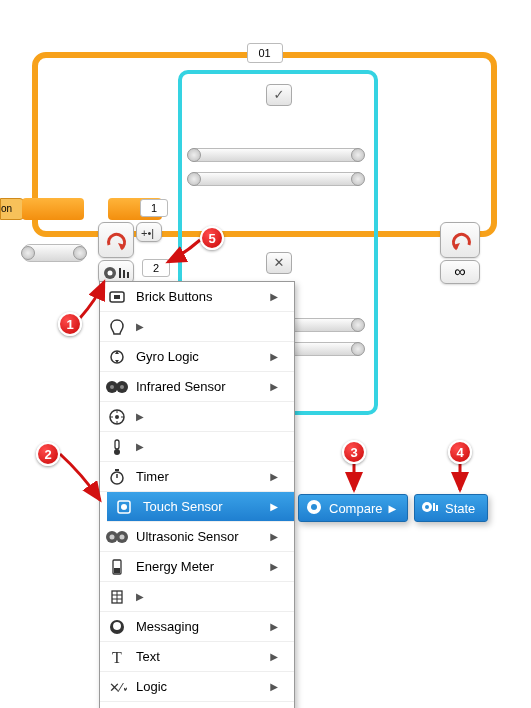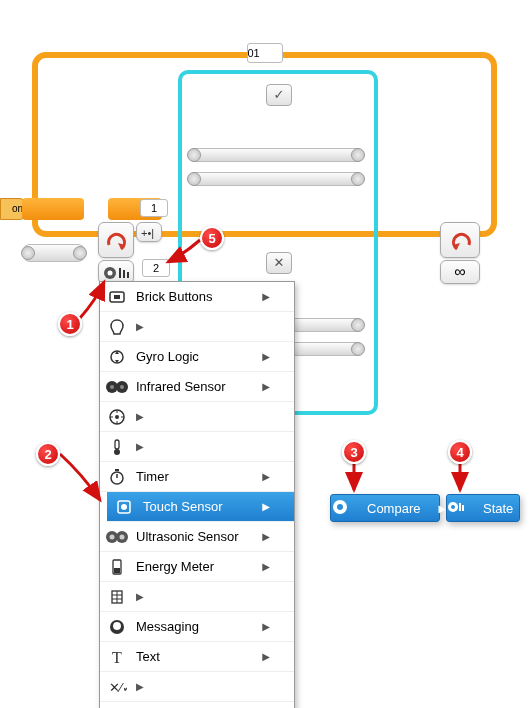--- a/index.html
+++ b/index.html
@@ -22,20 +22,21 @@
       background: linear-gradient(#fff,#fff);
     }
     .outer-loop-tab {
       position: absolute;
       left: 50%; top: -15px;
       transform: translateX(-50%);
       width: 36px; height: 20px;
       background: #fff;
       border: 1px solid #bbb;
       border-radius: 3px;
+      text-align: center;
       line-height: 18px;
       font-size: 11px;
     }
     
     .inner-loop {
       position: absolute;
       left: 178px; top: 70px;
       width: 200px; height: 345px;
       border: 4px solid #35d3e2;
       border-radius: 10px;
@@ -43,21 +44,21 @@
     
     .left-tab {
       position: absolute;
       left: 0; top: 198px;
       width: 24px; height: 22px;
       background: #f7c15a;
       border: 1px solid #d08a1a;
       border-radius: 0 4px 4px 0;
       font-size: 10px;
       line-height: 20px;
-      text-align: right;
+      text-align: left;
     }
     
     .orange-beam {
       position: absolute;
       left: 22px; top: 198px;
       width: 62px; height: 22px;
       background: linear-gradient(#ffb43a,#f38f0e);
       border-radius: 4px;
     }
     .orange-beam2 {
@@ -121,21 +122,21 @@
       left: 99px; top: 281px;
       width: 196px;
       background: #fff;
       border: 1px solid #999;
       box-shadow: 2px 3px 6px rgba(0,0,0,0.25);
     }
     .menu-item {
       display: flex;
       align-items: center;
       height: 30px;
-      padding: 0 24px 0 4px;
+      padding: 0 16px 0 4px;
       border-bottom: 1px solid #eee;
       cursor: pointer;
       position: relative;
     }
     .menu-item:last-child { border-bottom: none; }
     .menu-item.selected {
       background: linear-gradient(#3aa2e8,#1f7fd0);
       color: #fff;
       margin-left: 7px;
     }
@@ -155,25 +156,24 @@
     
     .submenu {
       position: absolute;
       background: linear-gradient(#3aa2e8,#1f7fd0);
       color: #fff;
       border: 1px solid #196aad;
       border-radius: 3px;
       height: 28px;
       display: flex;
       align-items: center;
-      padding: 0 8px 0 0;
+      padding: 0 8px 0 6px;
       font-size: 13px;
-      gap: 18px;
+      gap: 6px;
       box-shadow: 2px 3px 6px rgba(0,0,0,0.25);
-      margin-left: 32px;
     }
     .submenu .sub-arrow { font-size: 10px; }
     
     .callout {
       position: absolute;
       width: 24px; height: 24px;
       background: radial-gradient(circle at 35% 30%, #ff4b4b, #c90808);
       border: 2px solid #fff;
       border-radius: 50%;
       color: #fff;
@@ -398,20 +398,21 @@
       </span>
       <span class="menu-label">Text</span>
       <span class="menu-arrow">▶</span>
     </div>
     <div class="menu-item">
       <span class="menu-icon">
         <svg width="20" height="20">
           <text x="2" y="15" font-size="13" fill="currentColor">✕⁄✓</text>
         </svg>
       </span>
+      <span class="menu-label">Logic</span>
       <span class="menu-arrow">▶</span>
     </div>
     <div class="menu-item">
       <span class="menu-icon">
         <svg width="20" height="20">
           <text x="3" y="16" font-size="16" fill="currentColor">#</text>
         </svg>
       </span>
     </div>
   </div>

